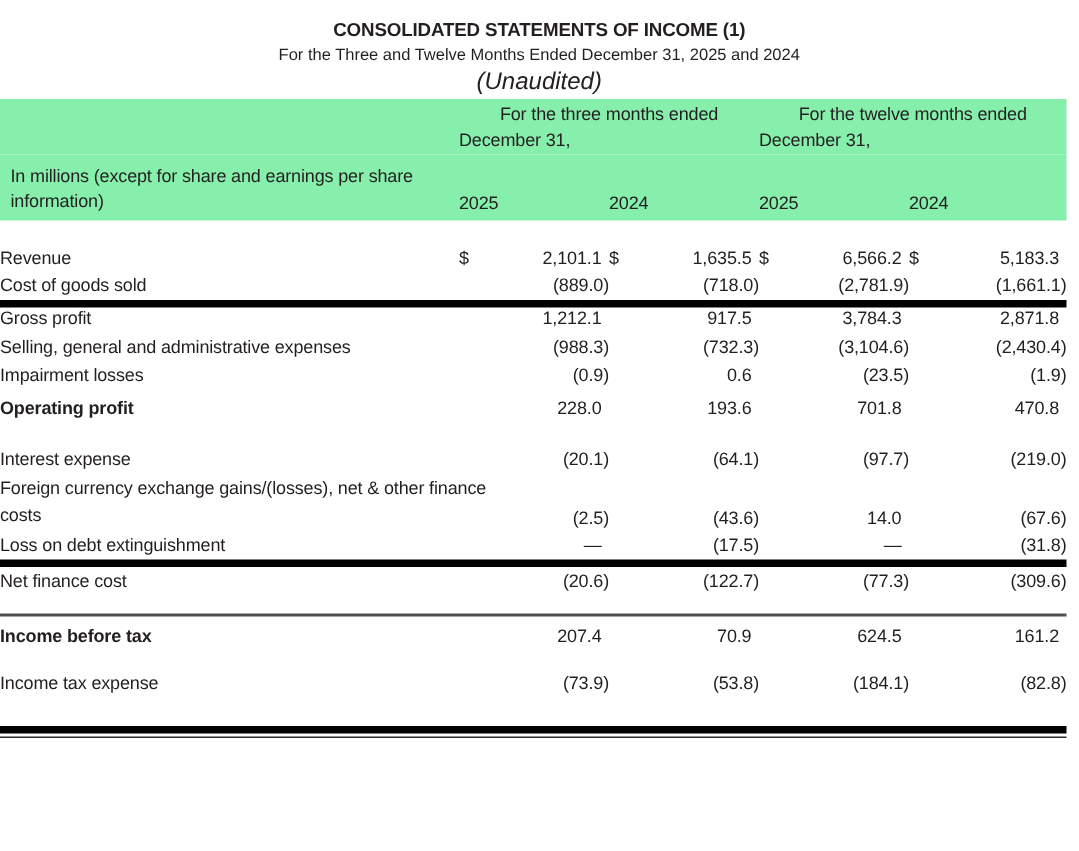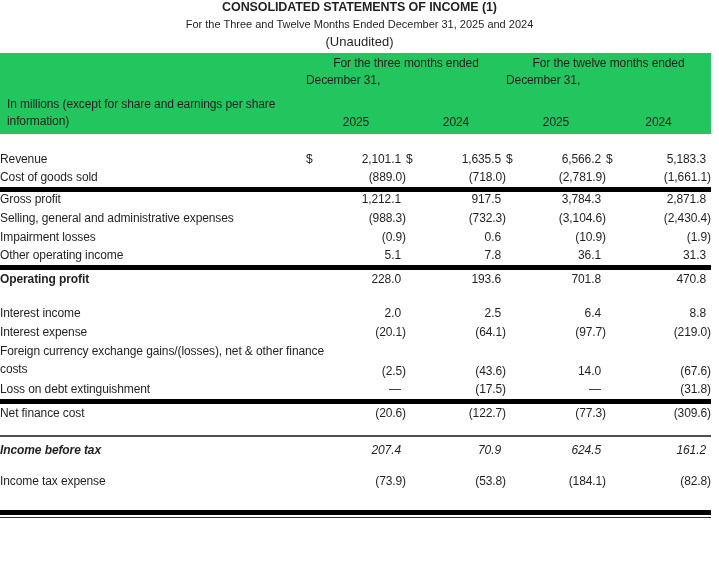--- a/index.html
+++ b/index.html
@@ -1,35 +1,35 @@
 <!DOCTYPE html>
 <html><head>
 <meta charset="utf-8">
 <style>
   html,body{margin:0;padding:0;}
   body{
     width:719px;height:567px;background:#ffffff;overflow:hidden;
     font-family:"Liberation Sans",sans-serif;color:#231f20;
   }
   .doc-title{
-    height:15px;line-height:15px;text-align:center;
+    padding-top:13px;height:15px;line-height:15px;text-align:center;
     font-size:12.5px;font-weight:700;letter-spacing:-0.1px;
   }
   .doc-sub{height:19px;line-height:19px;text-align:center;font-size:11px;}
-  .doc-sub2{height:15px;line-height:15px;text-align:center;font-size:13px;}
+  .doc-sub2{height:15px;line-height:15px;text-align:center;font-size:16px;font-style:italic;}
   table.stmt{
     margin-top:4px;border-collapse:collapse;table-layout:fixed;width:711px;
     font-size:12px;letter-spacing:-0.1px;
   }
   table.stmt td{vertical-align:bottom;padding:0 0 3px 0;}
-  thead td{background:#22c55e;}
+  thead td{background:#86efac;}
   thead .grp{text-align:center;padding-bottom:2px;}
   thead .dec{padding-bottom:1px;}
   thead td.note{white-space:normal;line-height:17px;padding:0 6px 4px 7px;}
-  thead td.year{text-align:center;padding-bottom:5px;}
+  thead td.year{padding-bottom:5px;}
   td.label{padding-left:7px;white-space:nowrap;overflow:visible;}
   td.label.b{font-weight:700;}
   td.cur{padding-left:10px;text-align:left;}
   td.val{text-align:right;}
   td.val.pos{padding-right:5px;}
   tr.rule-below > td{border-bottom:5px solid #000000;}
   tr.rule-heavy > td{border-bottom:2px solid #4f4f4f;}
   tr.dbl > td{height:2px;padding:0;border-top:1.5px solid #2b2b2b;border-bottom:1.5px solid #2b2b2b;}
   tr.spacer > td{padding:0;}
   .wrapbox{width:336px;white-space:normal;line-height:18px;}
@@ -117,59 +117,37 @@
         <td class="cur"></td>
         <td class="val">(2,430.4)</td>
       </tr>
       <tr style="height: 19px;">
         <td class="label">Impairment losses</td>
         <td class="cur"></td>
         <td class="val">(0.9)</td>
         <td class="cur"></td>
         <td class="val pos">0.6</td>
         <td class="cur"></td>
-        <td class="val">(10.9)</td>
+        <td class="val">(23.5)</td>
         <td class="cur"></td>
         <td class="val">(1.9)</td>
-      </tr>
-      <tr class="rule-below" style="height: 20px;">
-        <td class="label">Other operating income</td>
-        <td class="cur"></td>
-        <td class="val pos">5.1</td>
-        <td class="cur"></td>
-        <td class="val pos">7.8</td>
-        <td class="cur"></td>
-        <td class="val pos">36.1</td>
-        <td class="cur"></td>
-        <td class="val pos">31.3</td>
       </tr>
       <tr style="height: 22px;">
         <td class="label b">Operating profit</td>
         <td class="cur"></td>
         <td class="val pos">228.0</td>
         <td class="cur"></td>
         <td class="val pos">193.6</td>
         <td class="cur"></td>
         <td class="val pos">701.8</td>
         <td class="cur"></td>
         <td class="val pos">470.8</td>
       </tr>
       <tr class="spacer" style="height: 15px;">
         <td colspan="9"></td>
-      </tr>
-      <tr style="height: 19px;">
-        <td class="label">Interest income</td>
-        <td class="cur"></td>
-        <td class="val pos">2.0</td>
-        <td class="cur"></td>
-        <td class="val pos">2.5</td>
-        <td class="cur"></td>
-        <td class="val pos">6.4</td>
-        <td class="cur"></td>
-        <td class="val pos">8.8</td>
       </tr>
       <tr style="height: 19px;">
         <td class="label">Interest expense</td>
         <td class="cur"></td>
         <td class="val">(20.1)</td>
         <td class="cur"></td>
         <td class="val">(64.1)</td>
         <td class="cur"></td>
         <td class="val">(97.7)</td>
         <td class="cur"></td>
@@ -206,21 +184,21 @@
         <td class="cur"></td>
         <td class="val">(122.7)</td>
         <td class="cur"></td>
         <td class="val">(77.3)</td>
         <td class="cur"></td>
         <td class="val">(309.6)</td>
       </tr>
       <tr class="rule-heavy spacer" style="height: 13px;">
         <td colspan="9"></td>
       </tr>
-      <tr style="height: 24px; font-style: italic;">
+      <tr style="height: 24px;">
         <td class="label b">Income before tax</td>
         <td class="cur"></td>
         <td class="val pos">207.4</td>
         <td class="cur"></td>
         <td class="val pos">70.9</td>
         <td class="cur"></td>
         <td class="val pos">624.5</td>
         <td class="cur"></td>
         <td class="val pos">161.2</td>
       </tr>

